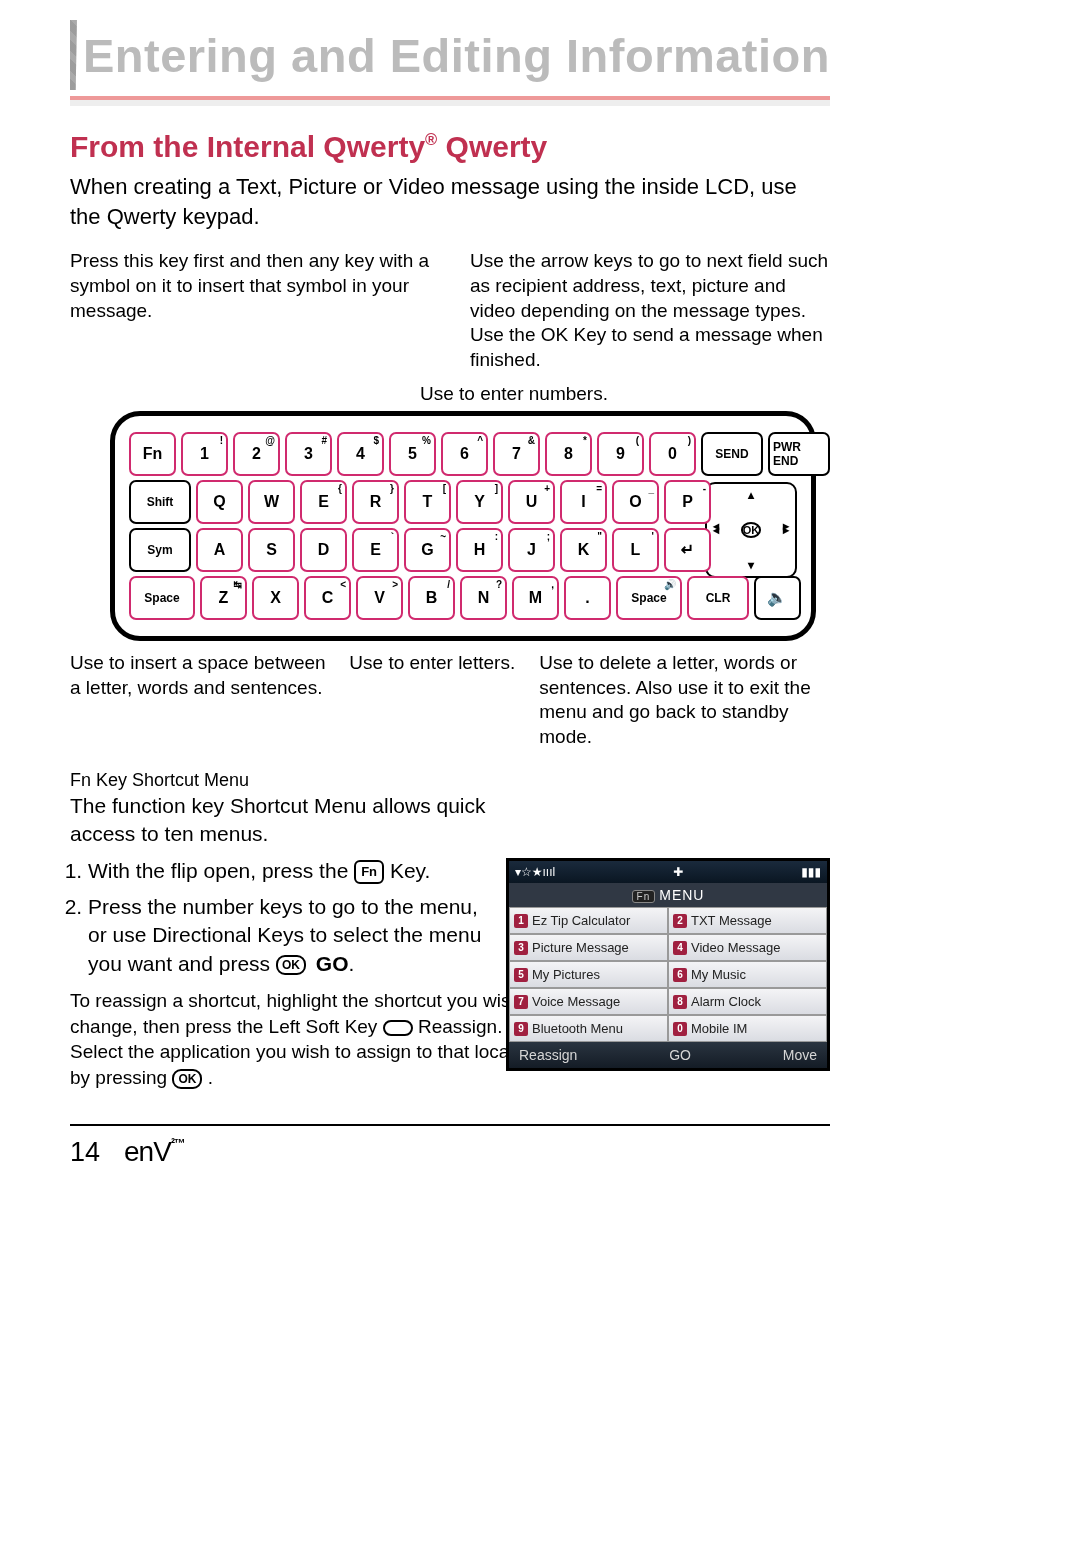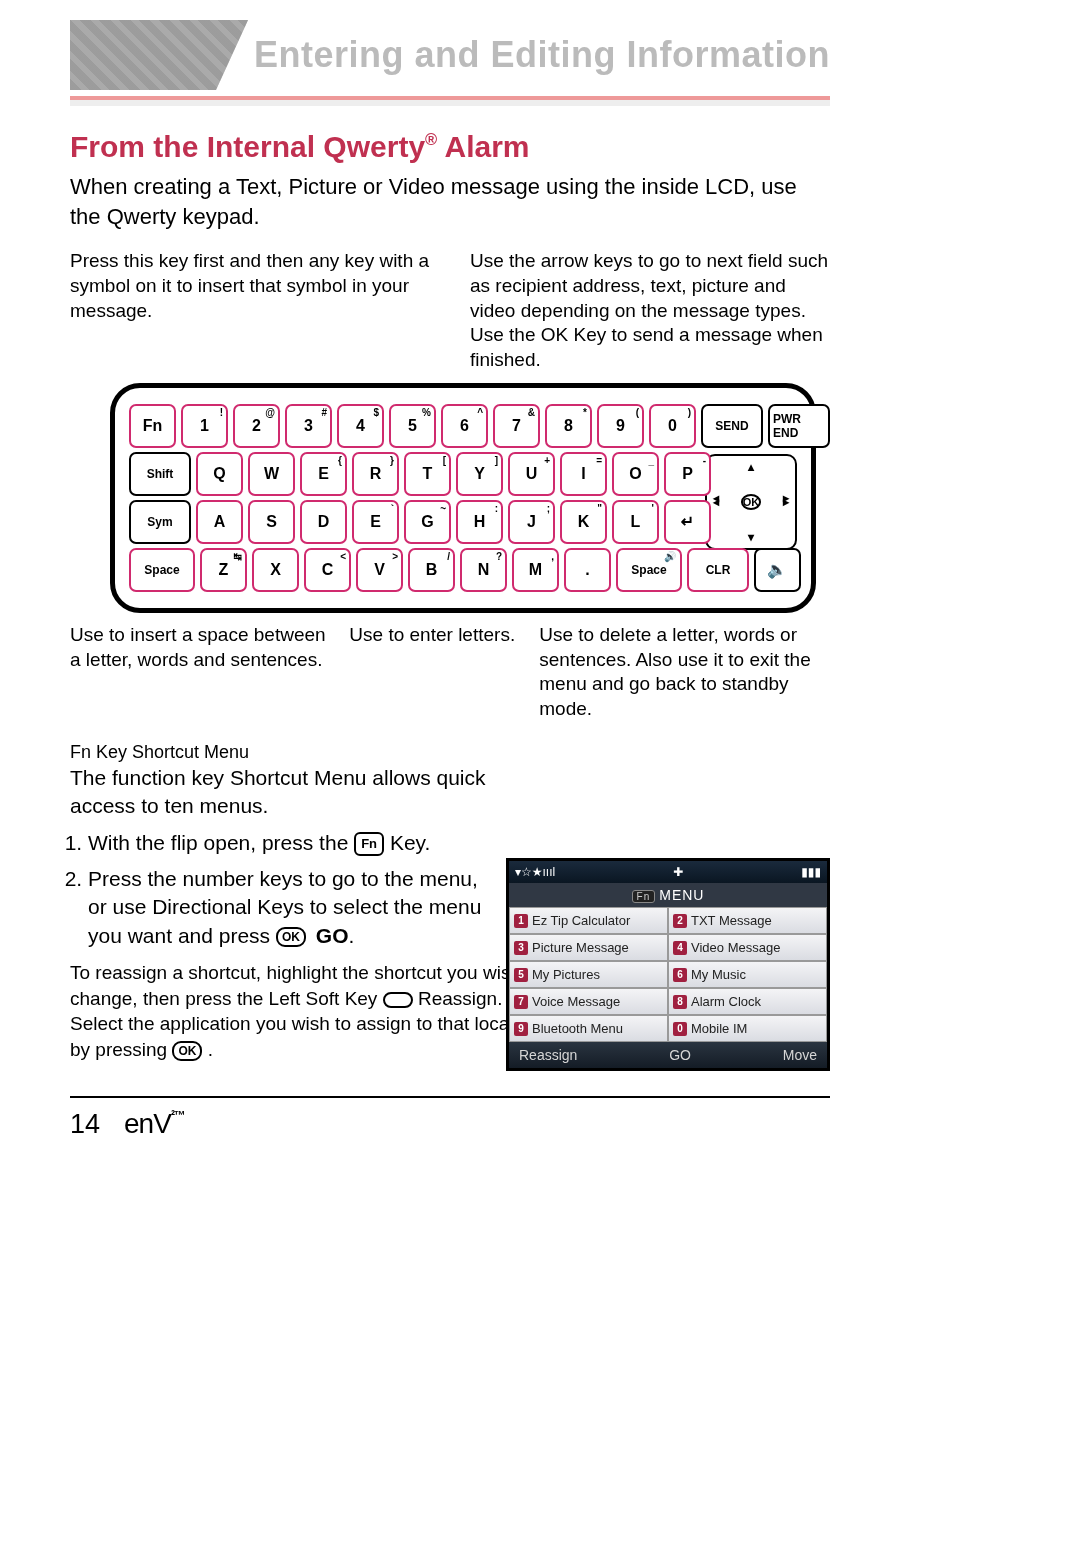--- a/index.html
+++ b/index.html
@@ -28,21 +28,21 @@
   }
   .header-icon::after {
     content: "";
     position: absolute;
     inset: 0;
     background: repeating-linear-gradient(45deg,#888,#888 8px,#aaa 8px,#aaa 14px);
     opacity: .4;
   }
   .chapter-title {
     font-family: "Arial Narrow", Arial, sans-serif;
-    font-size: 36px;
+    font-size: 47px;
     font-weight: bold;
     color: #bbb;
     margin-left: 6px;
     white-space: nowrap;
     letter-spacing: .5px;
   }
   .rule {
     height: 10px;
     background: linear-gradient(#e99 0 40%, #eee 40% 100%);
     margin: 0 0 24px 0;
@@ -209,28 +209,29 @@
 <body>
 
 <div class="page">
   <div class="header">
     <div class="header-icon"></div>
     <div class="chapter-title">Entering and Editing Information</div>
   </div>
   <div class="rule"></div>
 
   <div class="section-title">
-    <span>From the Internal Qwerty</span><sup>®</sup><span> Alarm</span>
+    <span>From the Internal Qwerty</span><sup>®</sup><span> Qwerty</span>
   </div>
   <div class="intro">When creating a Text, Picture or Video message using the inside LCD, use the Qwerty keypad.</div>
 
   <div class="callouts-top">
     <div>Press this key first and then any key with a symbol on it to insert that symbol in your message.</div>
     <div>Use the arrow keys to go to next field such as recipient address, text, picture and video depending on the message types. Use the OK Key to send a message when finished.</div>
   </div>
+  <div class="small-callout">Use to enter numbers.</div>
 
   <div class="kbd-wrap">
     <div class="kbd" id="kbd">
       <div class="dpad">
           <span><span class="ok">OK</span></span>
         </div>
     <div class="krow">
           <div class="key hl">Fn</div>
           <div class="key hl">1<span class="sup">!</span></div>
           <div class="key hl">2<span class="sup">@</span></div>

